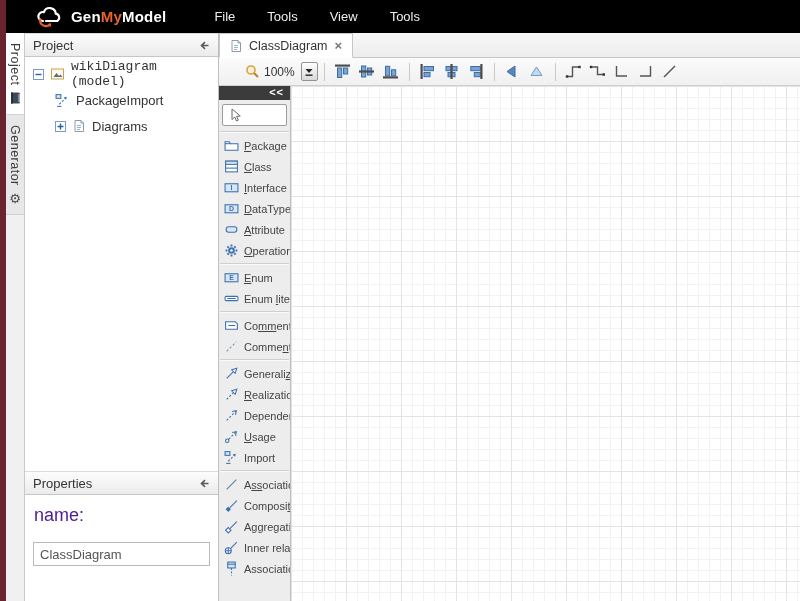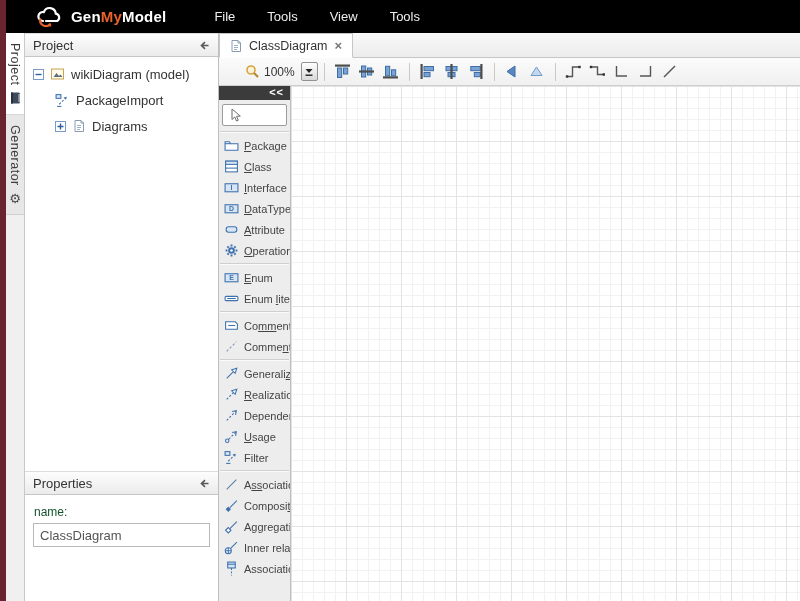--- a/index.html
+++ b/index.html
@@ -38,21 +38,21 @@
   .panel-header .spacer{flex:1;}
   .filter-wrap{margin:8px;position:relative;}
   .filter-input{width:100%;box-sizing:border-box;height:25px;border:1px solid #c6c6c6;border-radius:3px;
                 padding:0 24px 0 8px;font-size:13px;color:#444;outline:none;
                 font-family:"Liberation Sans",sans-serif;}
   .filter-input::placeholder{color:#9a9a9a;}
   .filter-search{position:absolute;right:6px;top:5px;}
   .tree{padding:4px 0;flex:1;overflow:hidden;}
   .tree-row{height:26px;display:flex;align-items:center;gap:6px;font-size:13px;color:#333;}
   .props-fields{padding:10px 8px 0 8px;}
-  .field-label{font-size:12px;color:#14532d;margin:0 0 4px 1px;}
+  .field-label{font-size:18px;color:#4c1d95;margin:0 0 16px 1px;}
   .field-input{width:100%;box-sizing:border-box;height:24px;border:1px solid #b9b9b9;
                padding:0 6px;font-size:13px;color:#555;outline:none;
                font-family:"Liberation Sans",sans-serif;background:#fff;}
 
   
   .main{position:absolute;left:219px;top:33px;right:0;bottom:0;display:flex;flex-direction:column;}
   .tabbar{height:24px;flex:none;background:linear-gradient(#f8f8f8,#ececec);
           border-bottom:1px solid #c6c6c6;display:flex;align-items:stretch;}
   .tab{background:#fff;border:1px solid #c6c6c6;border-bottom:1px solid #fff;margin-bottom:-1px;
        display:flex;align-items:center;gap:6px;padding:0 9px;font-size:12.5px;color:#333;}
@@ -133,21 +133,21 @@
   <div class="panel-header">
     <span>Project</span>
     <span class="spacer"></span>
     <span class="icon">
       <svg width="13" height="13">
           <path d="M11.5 6.5 H4.7 M8 3.2 L4.5 6.5 L8 9.8" fill="none" stroke="#5a5a5a" stroke-width="1.6"></path>
         </svg>
     </span>
   </div>
   <div class="tree">
-      <div class="tree-row" style="padding-left: 8px;">
+      <div class="tree-row" style="padding-left: 8px; font-family: Liberation Mono, monospace;">
         <span class="icon">
           <svg width="11" height="11">
             <rect x="0.5" y="0.5" width="10" height="10" fill="#fff" stroke="#7a9cc4"></rect>
             <path d="M2.5 5.5 h6 " stroke="#2f5e9e" stroke-width="1.4"></path>
           </svg>
         </span>
         <span class="icon">
           <svg width="15" height="14" viewBox="0 0 14 14">
             <rect x="1" y="2" width="12" height="10" fill="#fffbe8" stroke="#c9a254"></rect>
             <path d="M3 10 L6 6 L8.5 9 L10 7.5 L12 10 Z" fill="#5d6d80"></path>
@@ -493,21 +493,21 @@
           </div>
           <div class="pal-item">
             <span class="icon">
               <svg width="15" height="15" viewBox="0 0 14 14">
                 <rect x="1" y="1.5" width="4.5" height="3.5" fill="#d7e5f4" stroke="#3f72ad"></rect>
                 <path d="M4 10.5 L9.8 4.7" stroke="#3f72ad" stroke-dasharray="2,1.6"></path>
                 <path d="M11 3.5 l-3 .6 2.3 2.3 Z" fill="#3f72ad"></path>
                 <path d="M2 12.5 h4" stroke="#3f72ad"></path>
               </svg>
             </span>
-            <span class="lbl">Filter</span>
+            <span class="lbl">Import</span>
           </div>
           <div class="pal-divider"></div>
           <div class="pal-item">
             <span class="icon">
               <svg width="15" height="15" viewBox="0 0 14 14">
                 <path d="M2.5 11.5 L11.5 2.5" stroke="#5c7f9f"></path>
               </svg>
             </span>
             <span class="lbl">A<u>ss</u>ociation</span>
           </div>

